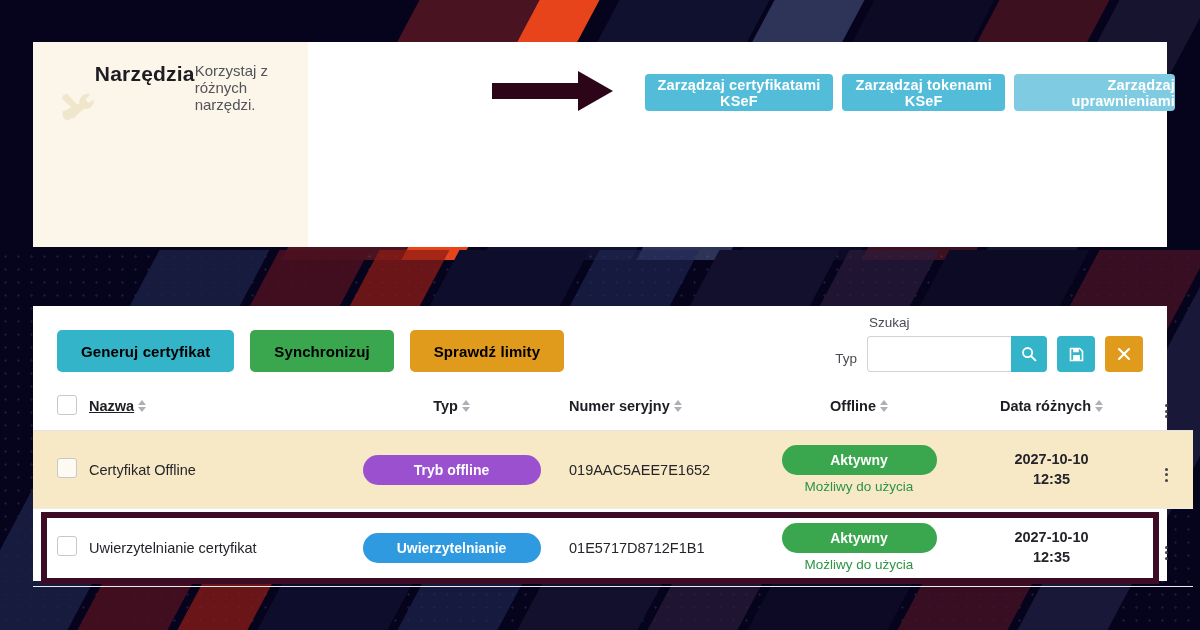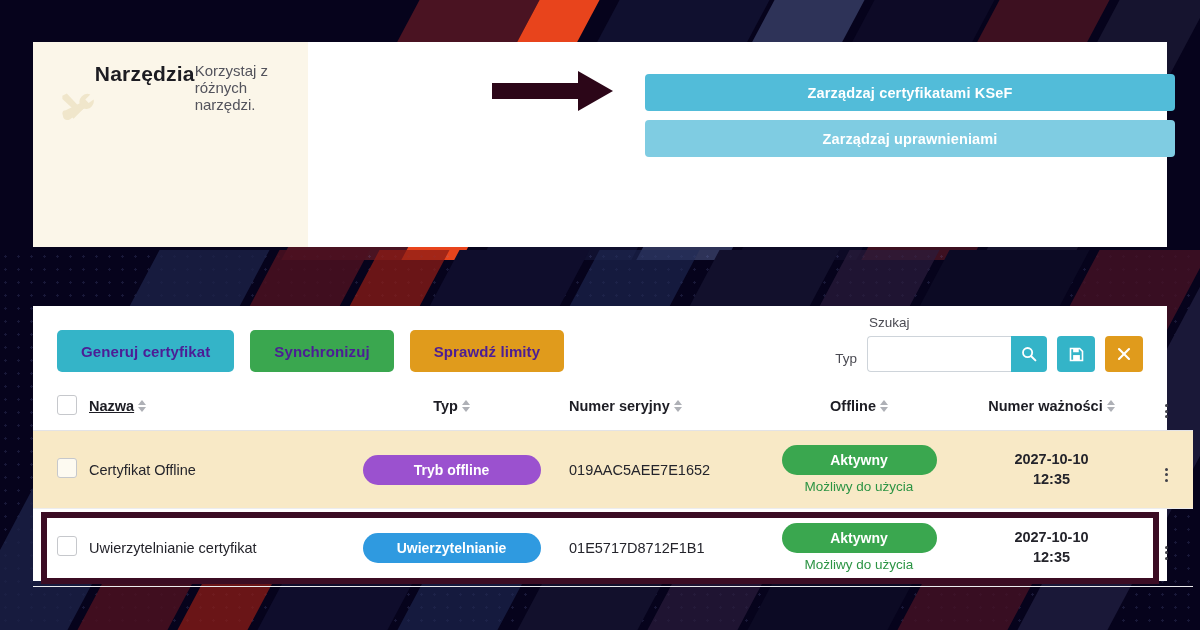--- a/index.html
+++ b/index.html
@@ -97,36 +97,36 @@
     width: 122px;
     height: 42px;
   }
 
   .btn-stack {
     position: absolute;
     left: 337px;
     top: 32px;
     width: 530px;
     display: flex;
-    flex-direction: column;
+    flex-direction: row;
     gap: 9px;
   }
   .ksef-btn {
     height: 37px;
     border: none;
     border-radius: 4px;
     color: #ffffff;
     font-size: 14.5px;
     font-weight: bold;
     font-family: inherit;
     letter-spacing: .15px;
     cursor: pointer;
   }
   .ksef-btn.primary  { background: #52bcd9; }
-  .ksef-btn.muted    { background: #7fcce2; }
+  .ksef-btn.muted    { background: #7fcce2; text-align: right; }
 
   
   .panel-bottom {
     position: absolute;
     left: 33px;
     top: 306px;
     width: 1134px;
     height: 275px;
     background: #ffffff;
     z-index: 5;
@@ -135,21 +135,21 @@
   .toolbar {
     display: flex;
     align-items: flex-end;
     padding: 20px 24px 14px 24px;
     height: 80px;
   }
   .act-btn {
     height: 42px;
     border: none;
     border-radius: 5px;
-    color: #4c1d95;
+    color: #000000;
     font-size: 15px;
     font-weight: bold;
     font-family: inherit;
     padding: 0 24px;
     margin-right: 16px;
     cursor: pointer;
     letter-spacing: .1px;
   }
   .act-btn.cyan   { background: #34b4c8; }
   .act-btn.green  { background: #3aa74f; }
@@ -362,20 +362,21 @@
     <div class="tool-sub">Korzystaj z różnych narzędzi.</div>
   </div>
 
   <div class="btn-zone">
     <svg class="arrow-anno" viewBox="0 0 122 42">
       <path d="M0 13 L86 13 L86 1 L121 21 L86 41 L86 29 L0 29 Z" fill="#2c0618"></path>
     </svg>
 
     <div class="btn-stack">
       <button class="ksef-btn primary">Zarządzaj certyfikatami KSeF</button>
+      <button class="ksef-btn primary">Zarządzaj tokenami KSeF</button>
       <button class="ksef-btn muted">Zarządzaj uprawnieniami</button>
     </div>
   </div>
 </div>
 
 <div class="panel-bottom">
 
   <div class="toolbar">
     <button class="act-btn cyan">Generuj certyfikat</button>
     <button class="act-btn green">Synchronizuj</button>
@@ -455,21 +456,21 @@
             <span class="sortable">
               <span>Offline</span>
               <span class="sort-ic">
                   <i class="up"></i>
                   <i class="down"></i>
                 </span>
             </span>
           </th>
           <th class="c-date">
             <span class="sortable">
-              <span>Numer ważności</span>
+              <span>Data różnych</span>
               <span class="sort-ic">
                   <i class="up"></i>
                   <i class="down"></i>
                 </span>
             </span>
           </th>
           <th class="c-menu">
             <span class="kebab">
                 <i></i>
                 <i></i>

